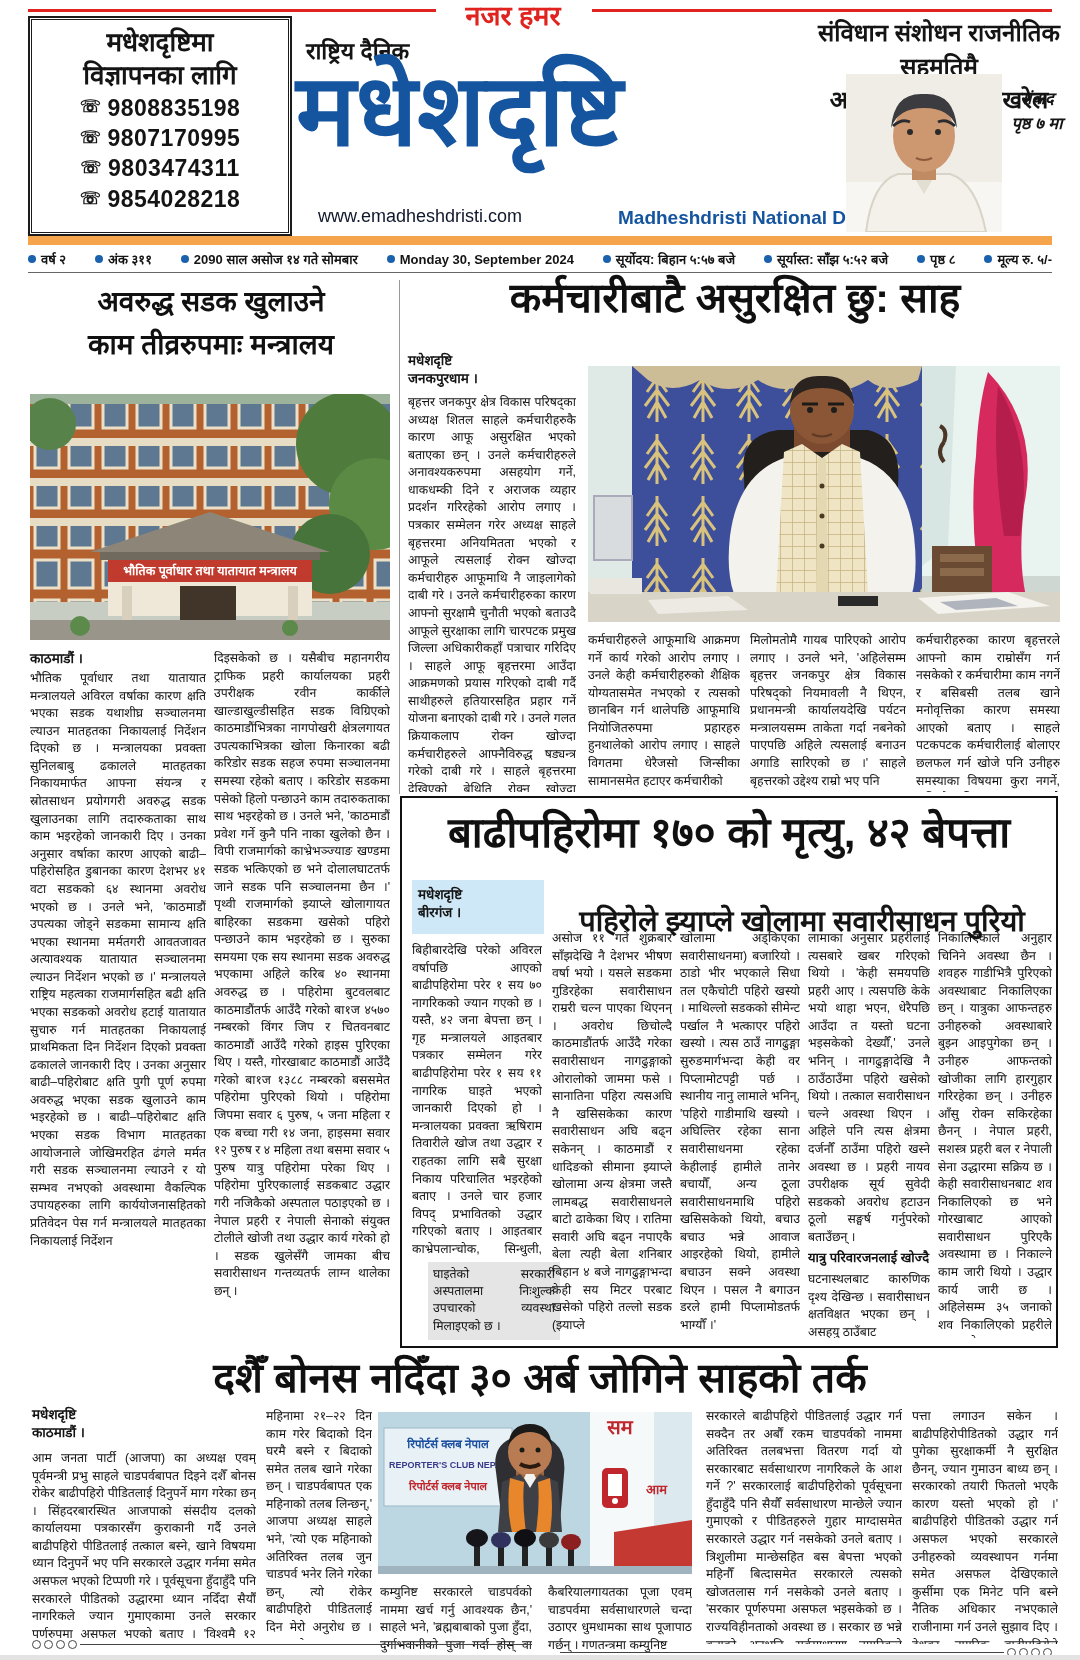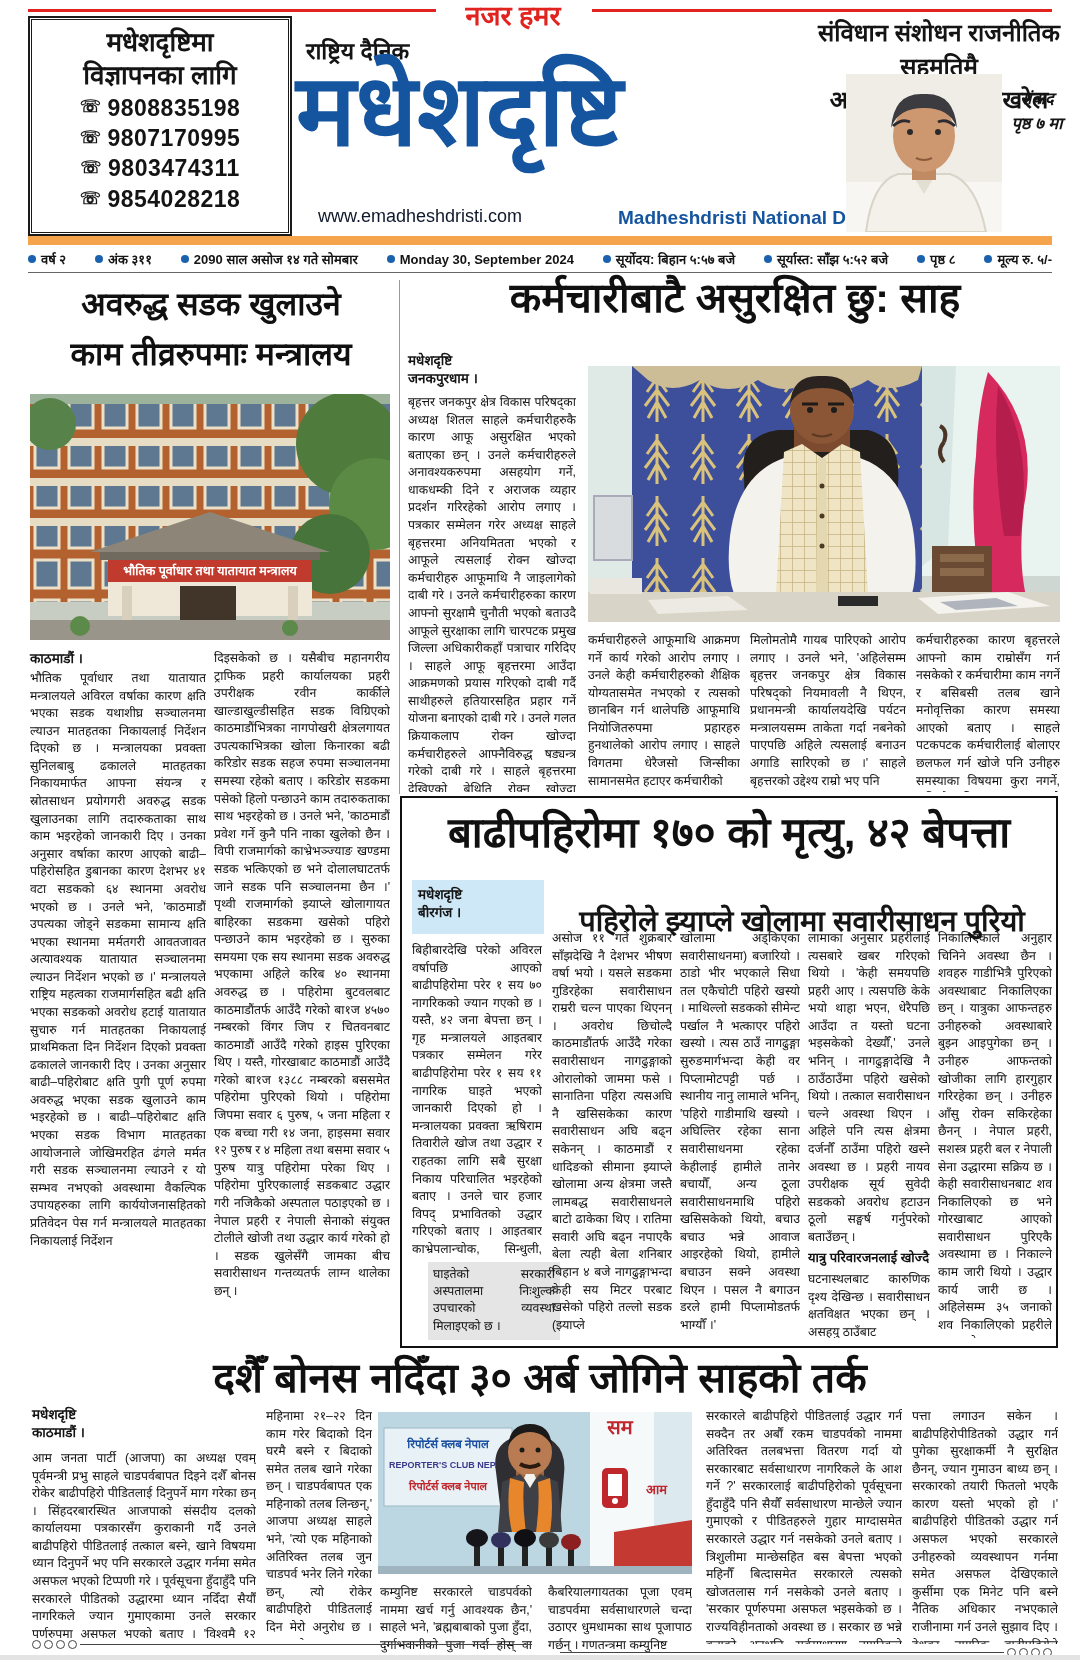--- a/index.html
+++ b/index.html
@@ -21,21 +21,21 @@
   .website { font-size:18px; color:#0f172a; }
   .eng-name { font-size:19px; color:#15549f; font-weight:600; }
   .side-head { font-weight:800; font-size:24px; line-height:1.4; text-align:center; }
   .side-note { font-weight:700; font-style:italic; font-size:16.5px; line-height:1.5; text-align:center; }
   .orange-bar { background:#f6a44c; height:9px; }
   .datebar { display:flex; justify-content:space-between; align-items:center; font-size:13px; font-weight:700; }
   .datebar .item { display:flex; align-items:center; gap:5px; white-space:nowrap; }
   .dot { width:8px; height:8px; border-radius:50%; background:#1a62ad; display:inline-block; }
   .thin-rule { background:#666; height:1px; }
   .headline { font-weight:800; text-align:center; color:#101010; }
-  .hl-left { font-size:32px; line-height:1.55; }
+  .hl-left { font-size:28px; line-height:1.55; }
   .hl-main { font-size:41px; line-height:1.2; }
   .hl-flood { font-size:42px; line-height:1.2; }
   .hl-sub { font-size:29px; line-height:1.2; font-weight:800; text-align:center;margin-top:24px; }
   .hl-bottom { font-size:41px; line-height:1.2; }
   .body-col { font-size:12.3px; line-height:1.43; text-align:justify; overflow:hidden; color:#131313; }
   .dateline { font-weight:800; font-size:13.5px; line-height:1.35; }
   .byline-box { background:#cfe8f7; padding:6px 6px; }
   .note-box { background:#e5e5e5; padding:4px 5px; font-size:12.3px; line-height:1.4; text-align:justify; overflow:hidden;margin-left:16px; }
   .inner-subhead { font-weight:800; font-size:13px; margin:3px 0; }
   .vrule { background:#999; width:1px; }

